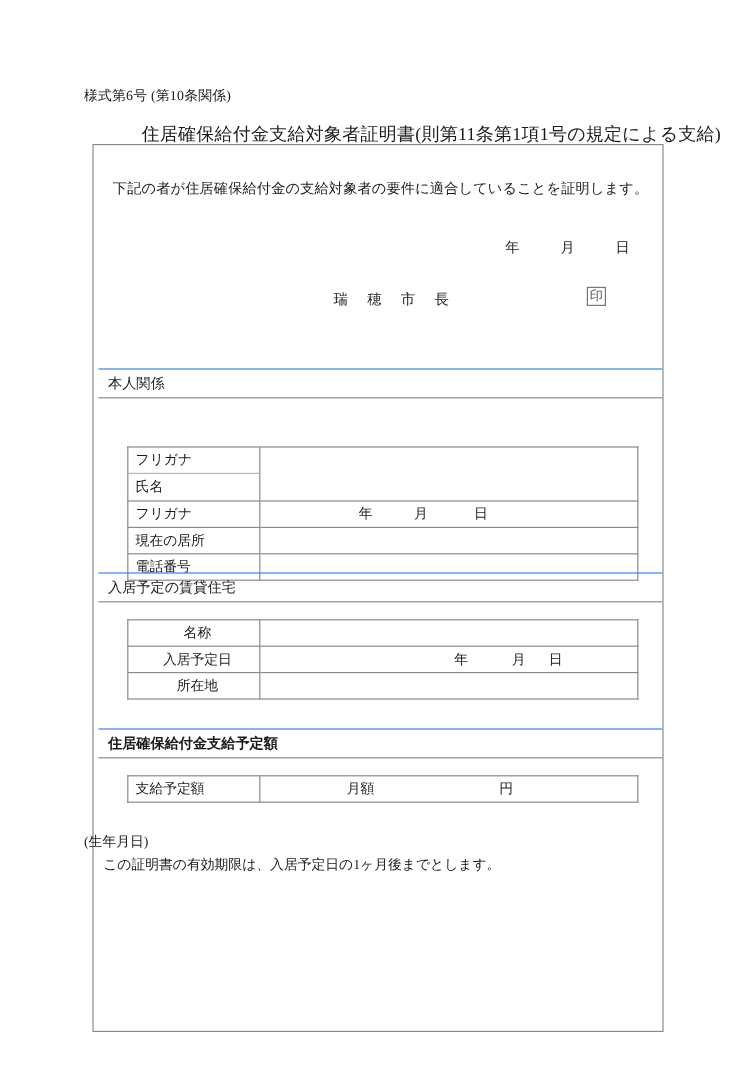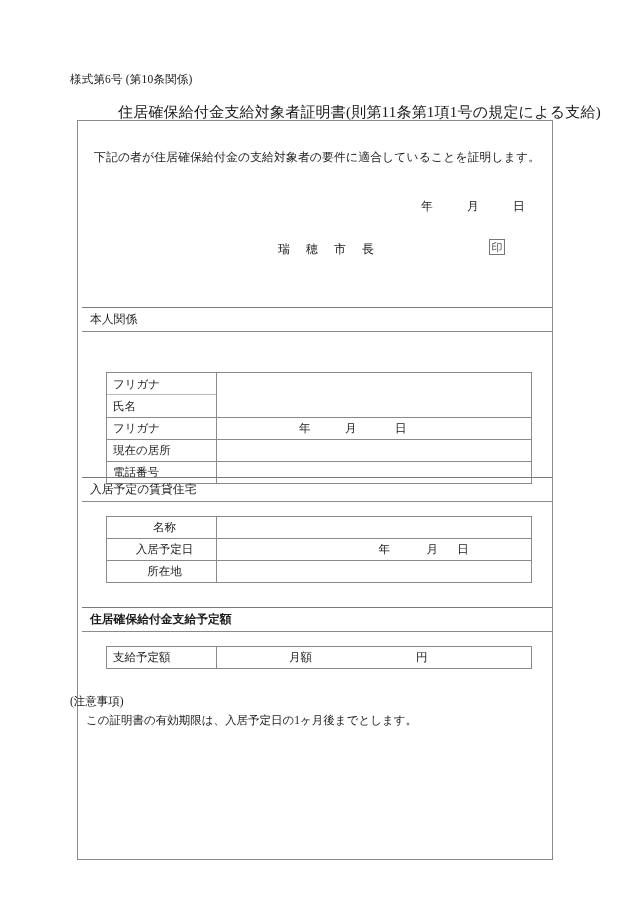--- a/index.html
+++ b/index.html
@@ -290,17 +290,17 @@
               <span class="amt-label">月額</span><span>円</span>
             </span>
           </td>
         </tr>
       </tbody>
     </table>
 
   </div>
 
   <div class="notes">
-    <div class="note-title">(注意事項)</div>
+    <div class="note-title">(生年月日)</div>
     <div class="note-body">この証明書の有効期限は、入居予定日の1ヶ月後までとします。</div>
   </div>
 
 </div>
 
 </body></html>

